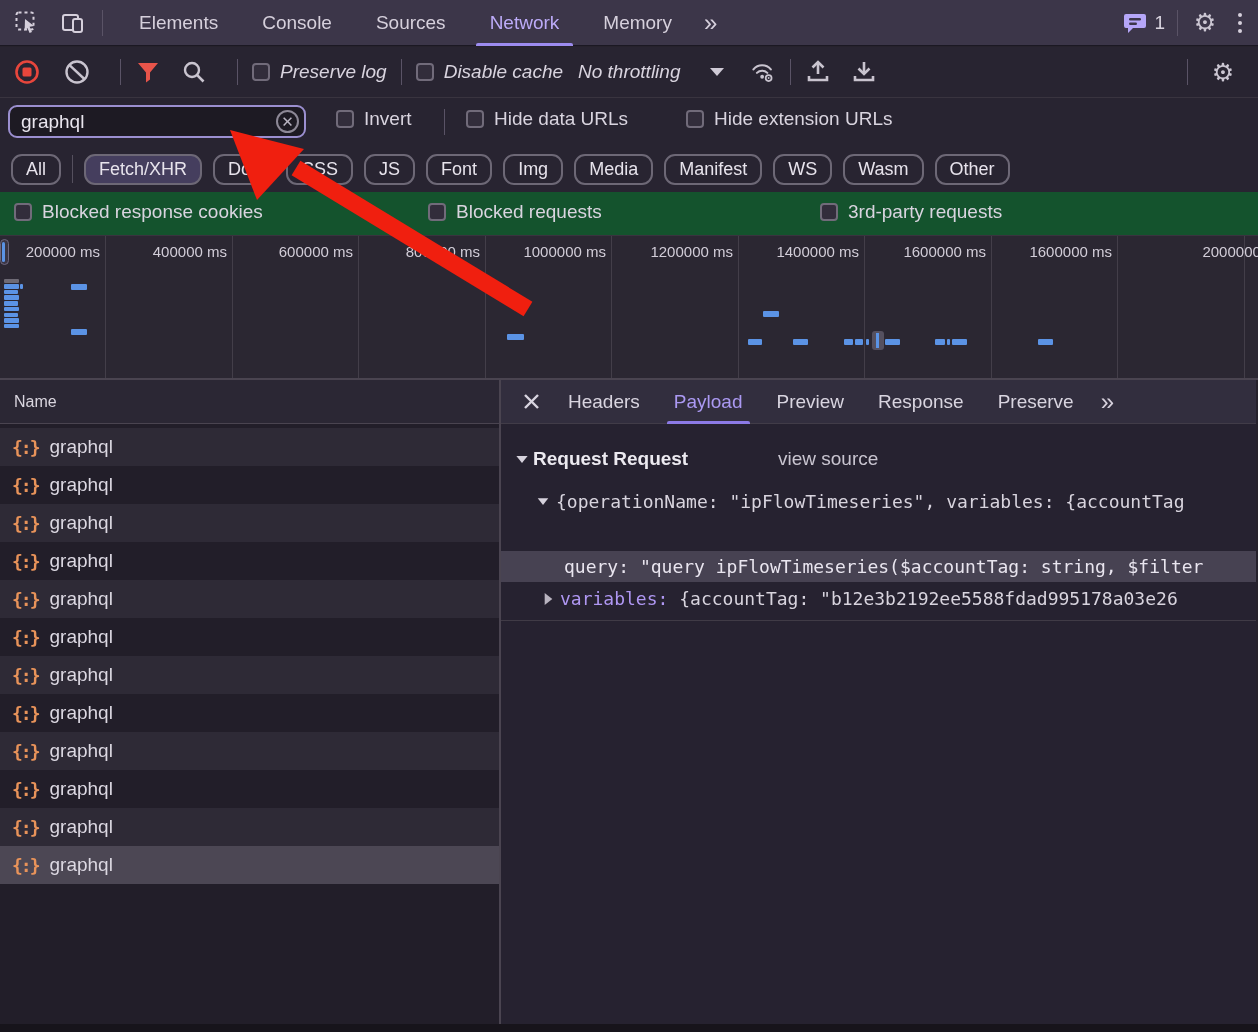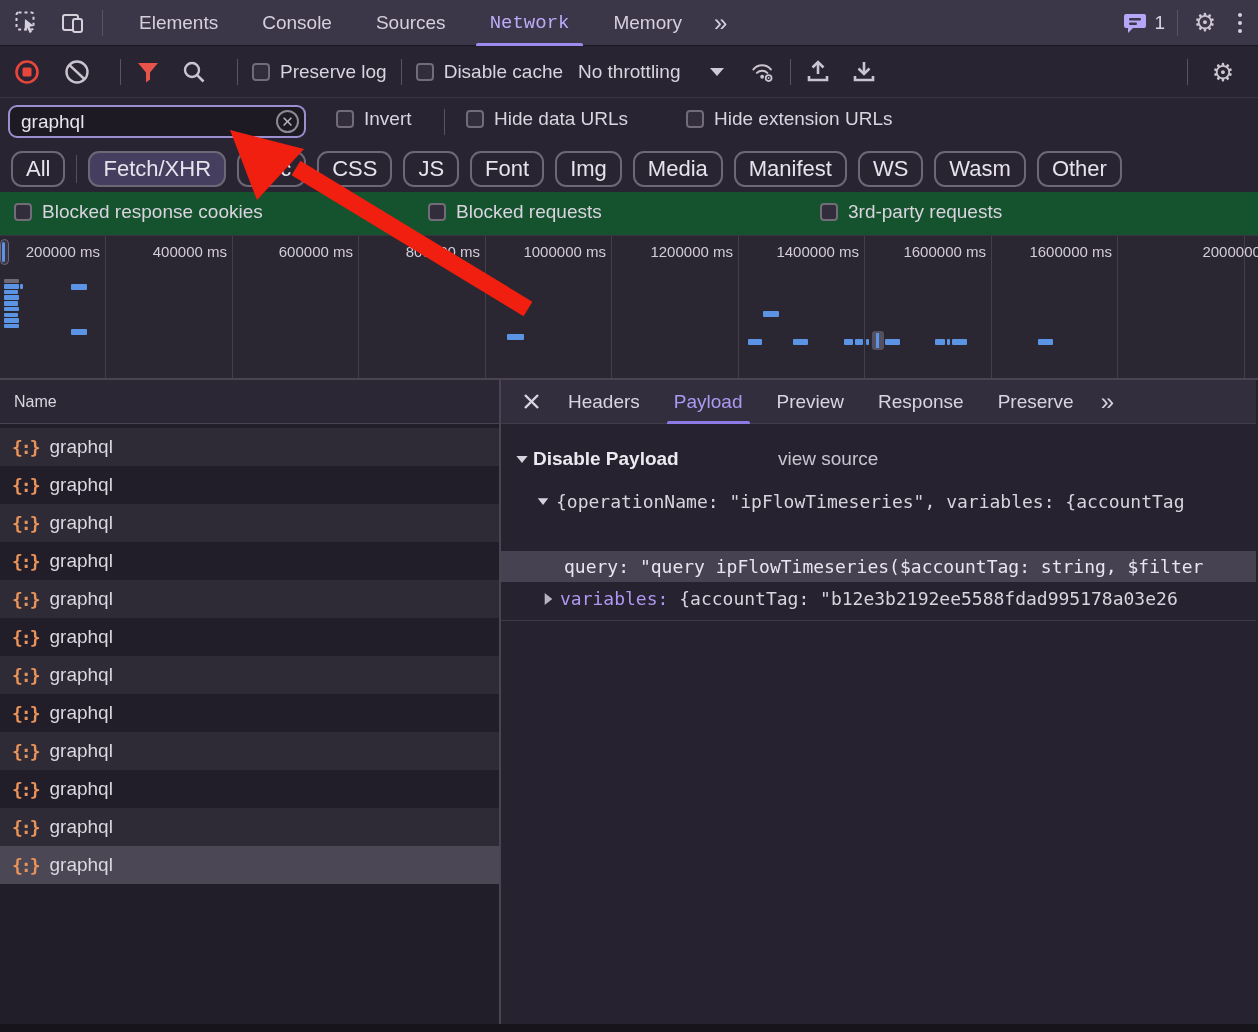--- a/index.html
+++ b/index.html
@@ -8,51 +8,51 @@
   .abs { position:absolute; }
   #stage { position:relative; width:1258px; height:1032px; background:#26222c; }
 
   
   #topbar { left:0; top:0; width:1258px; height:46px; background:#3c3649;
     border-bottom:1px solid #1b1823; display:flex; align-items:center; }
   .tb-icon { width:26px; height:26px; display:flex; align-items:center; justify-content:center; flex:none; }
   .vsep { width:1px; height:26px; background:#5a5366; flex:none; }
   .main-tab { height:46px; display:flex; align-items:center; padding:0 22px; position:relative;
     color:#d6d0dc; font-size:19px; cursor:default; flex:none; }
-  .main-tab.sel { color:#bcabf8;font-family:Liberation Mono, monospace; }
+  .main-tab.sel { color:#bcabf8; }
   .main-tab.sel::after { content:""; position:absolute; left:8px; right:8px; bottom:0;
     height:3px; background:#9d8cf0; border-radius:2px 2px 0 0; }
   .chev2 { color:#d6d0dc; font-size:24px; padding:0 10px; line-height:1; }
   .dots { display:flex; flex-direction:column; gap:4px; padding:0 6px; }
   .dots i { width:4px; height:4px; border-radius:50%; background:#d6d0dc; }
 
   
   #nettools { left:0; top:47px; width:1258px; height:51px; background:#282431;
     border-bottom:1px solid #39343f; display:flex; align-items:center; gap:14px; padding:0 14px; }
   .cb { width:18px; height:18px; border:2px solid #716b7a; border-radius:4px;
     background:#322d3b; flex:none; }
   .tool-label { color:#d9d4df; font-size:19px; white-space:nowrap; }
-  .cb-group { display:flex; align-items:center; gap:10px; }
+  .cb-group { display:flex; align-items:center; gap:10px;font-style:italic; }
   .drop-arrow { width:0; height:0; border-left:7px solid transparent; border-right:7px solid transparent;
     border-top:8px solid #cfcad6; }
 
   
   #filterrow { left:0; top:98px; width:1258px; height:48px; background:#282431; }
   #filter-input { position:absolute; left:8px; top:7px; width:298px; height:33px;
     background:#1d1a23; border:2px solid #9b8fd0; border-radius:9px; color:#e9e5ee;
     font-size:19px; font-family:"Liberation Sans",sans-serif; padding:0 36px 0 11px; outline:none; }
   #filter-clear { position:absolute; left:276px; top:12px; width:23px; height:23px; border-radius:50%;
     border:2px solid #8d8896; color:#b9b4c1; display:flex; align-items:center; justify-content:center;
     font-size:15px; line-height:1; }
   .fr-item { position:absolute; display:flex; align-items:center; gap:10px; top:10px; }
 
   
   #chiprow { left:0; top:146px; width:1258px; height:46px; background:#282431;
     display:flex; align-items:center; gap:11px; padding:0 11px; }
-  .chip { border:2px solid #6d6876; border-radius:11px; color:#e7e3ec; font-size:22px;
+  .chip { border:2px solid #6d6876; border-radius:11px; color:#e7e3ec; font-size:18px;
     padding:3px 13px; white-space:nowrap; flex:none; }
   .chip.sel { background:#453e5e; border-color:#6d6876; }
   .chipsep { width:1px; height:28px; background:#55505e; flex:none; }
 
   
   #checkrow { left:0; top:192px; width:1258px; height:44px; background:#14532d;
     border-bottom:1px solid #39343f; }
   #checkrow .fr-item { top:9px; }
 
   
@@ -425,21 +425,21 @@
           </div>
         <div class="dtab">
             <span>Preserve</span>
           </div>
         <div class="chev2">»</div>
       </div>
 
       <div id="payload-header">
         <div style="width:14px"></div>
         <span class="tri-down" style="transform:scale(0.8)"></span>
-        <span id="payload-title">Disable Payload</span>
+        <span id="payload-title">Request Request</span>
         <span id="view-source">view source</span>
       </div>
 
       <div class="json-row" style="top:106px">
         <div style="width:35px"></div>
         <span class="tri-down" style="transform:scale(0.75)"></span>
         <span style="margin-left:6px">{operationName: "ipFlowTimeseries", variables: {accountTag</span>
       </div>
 
 

